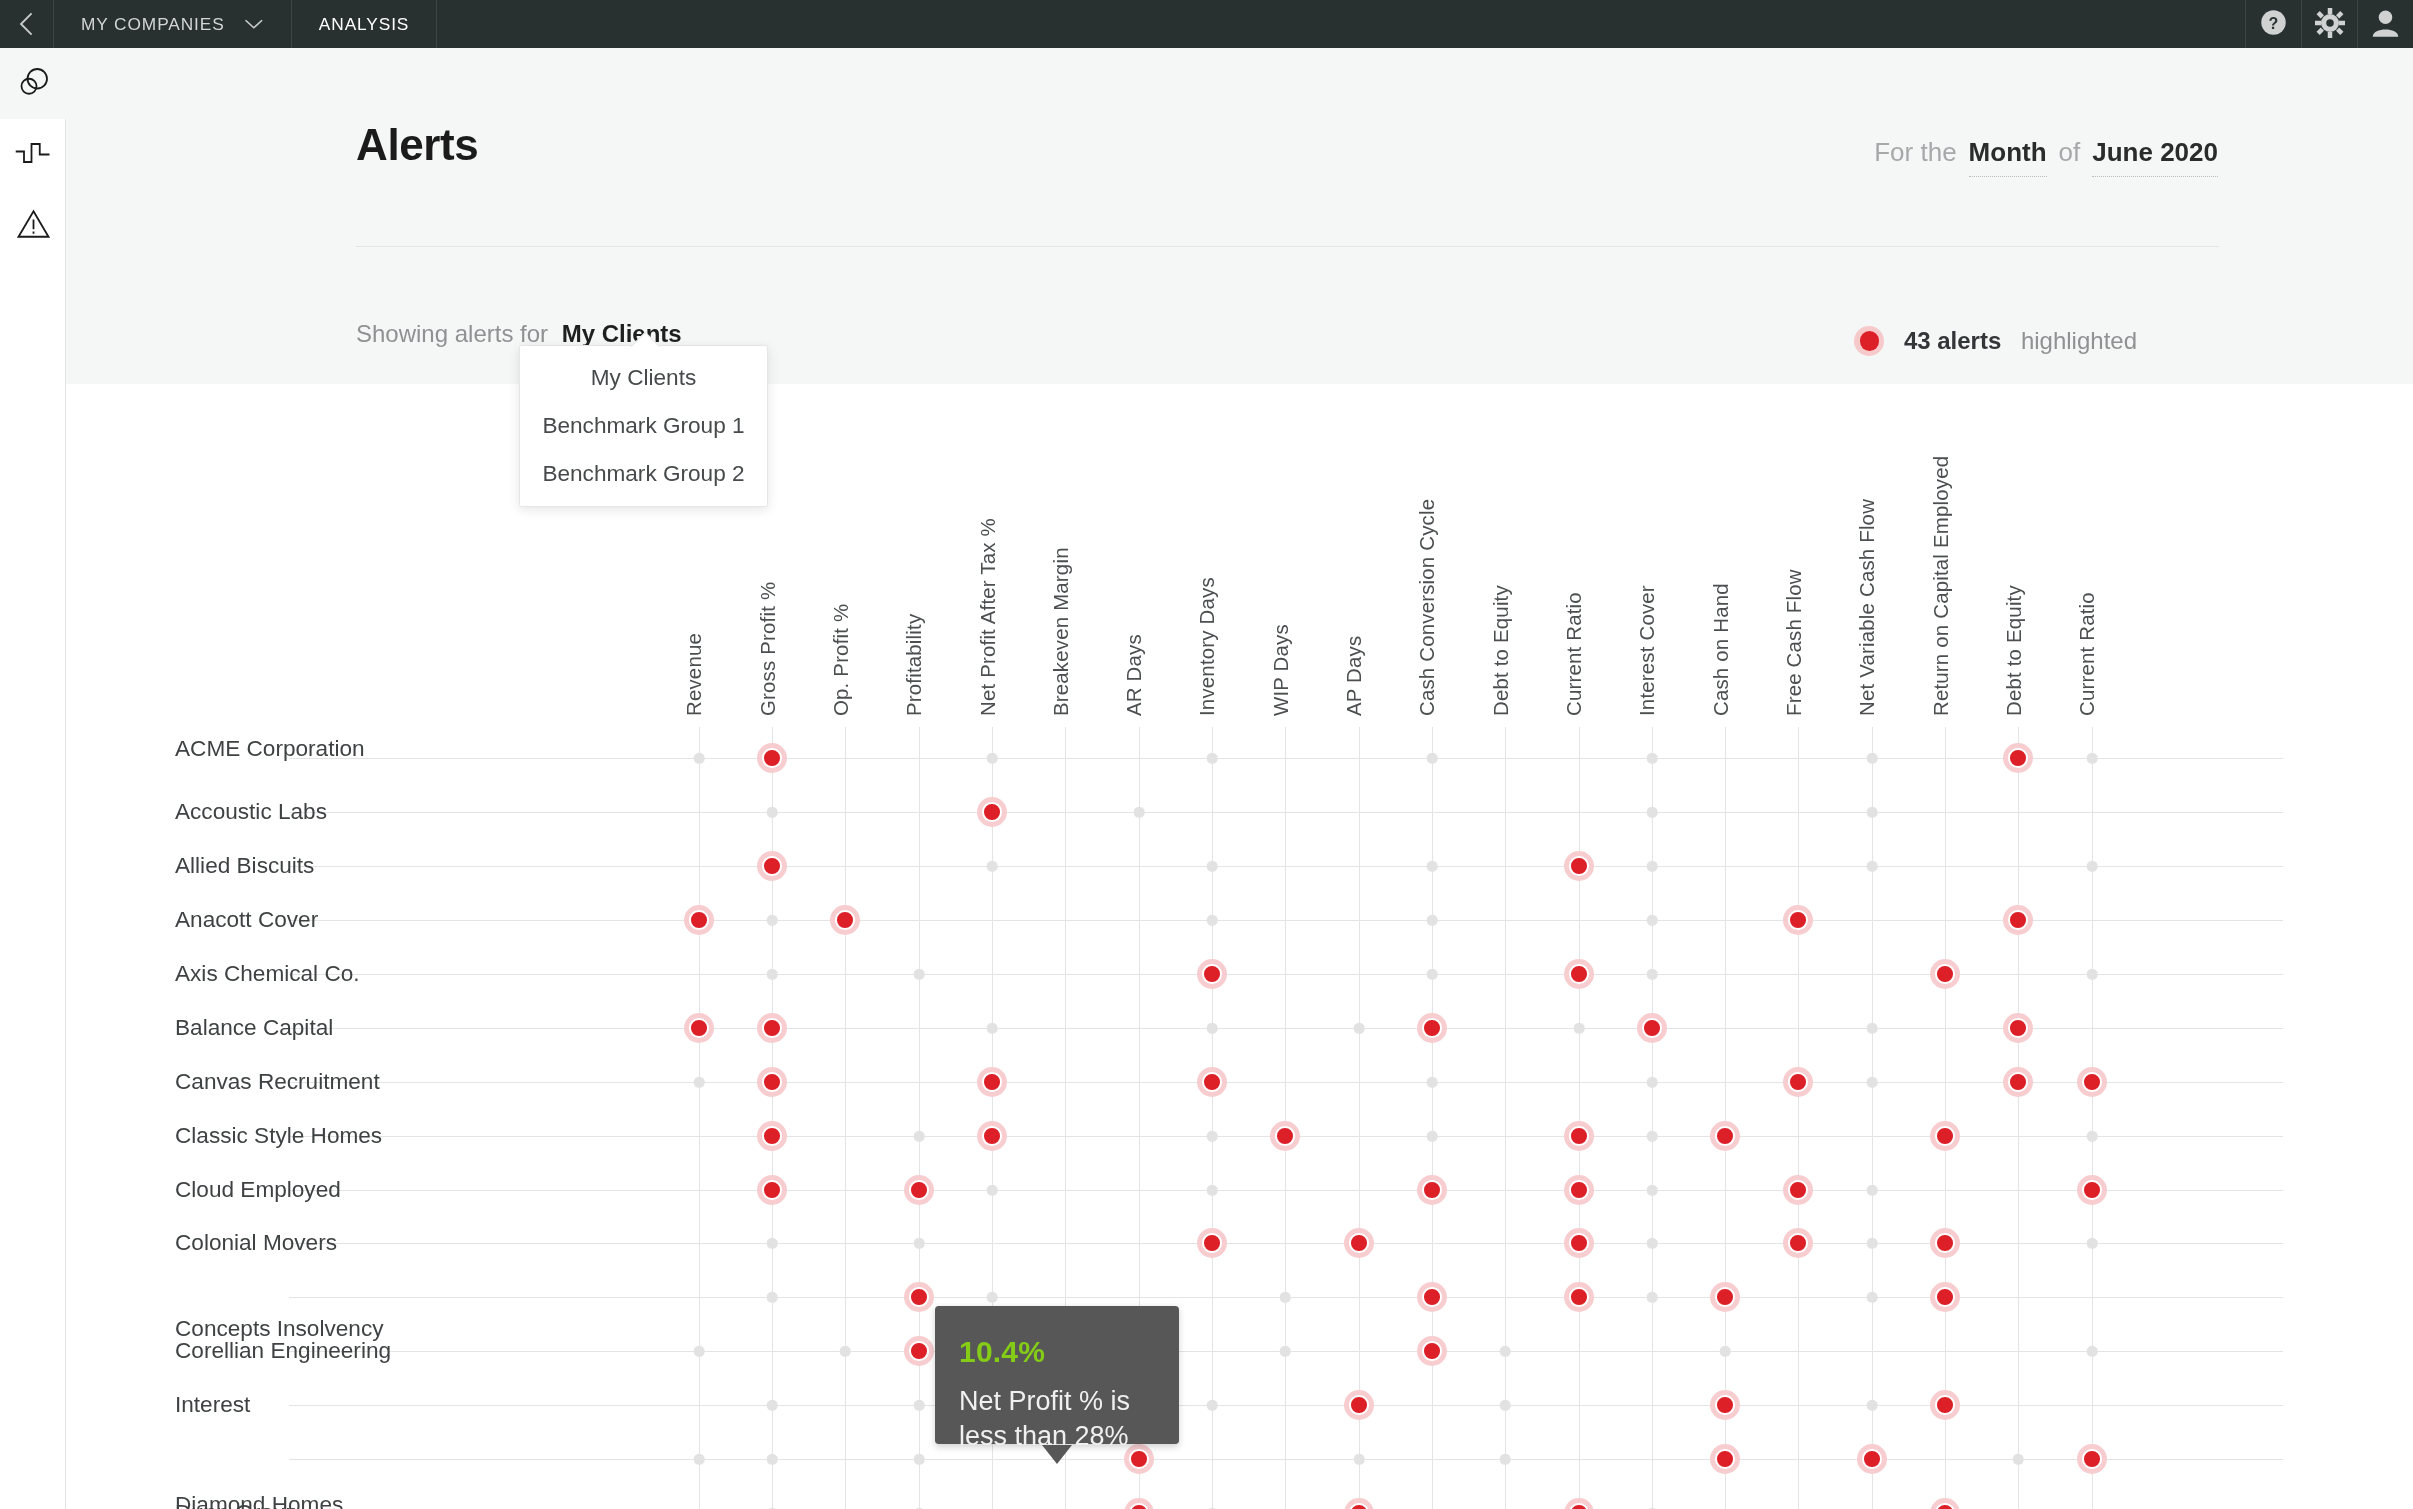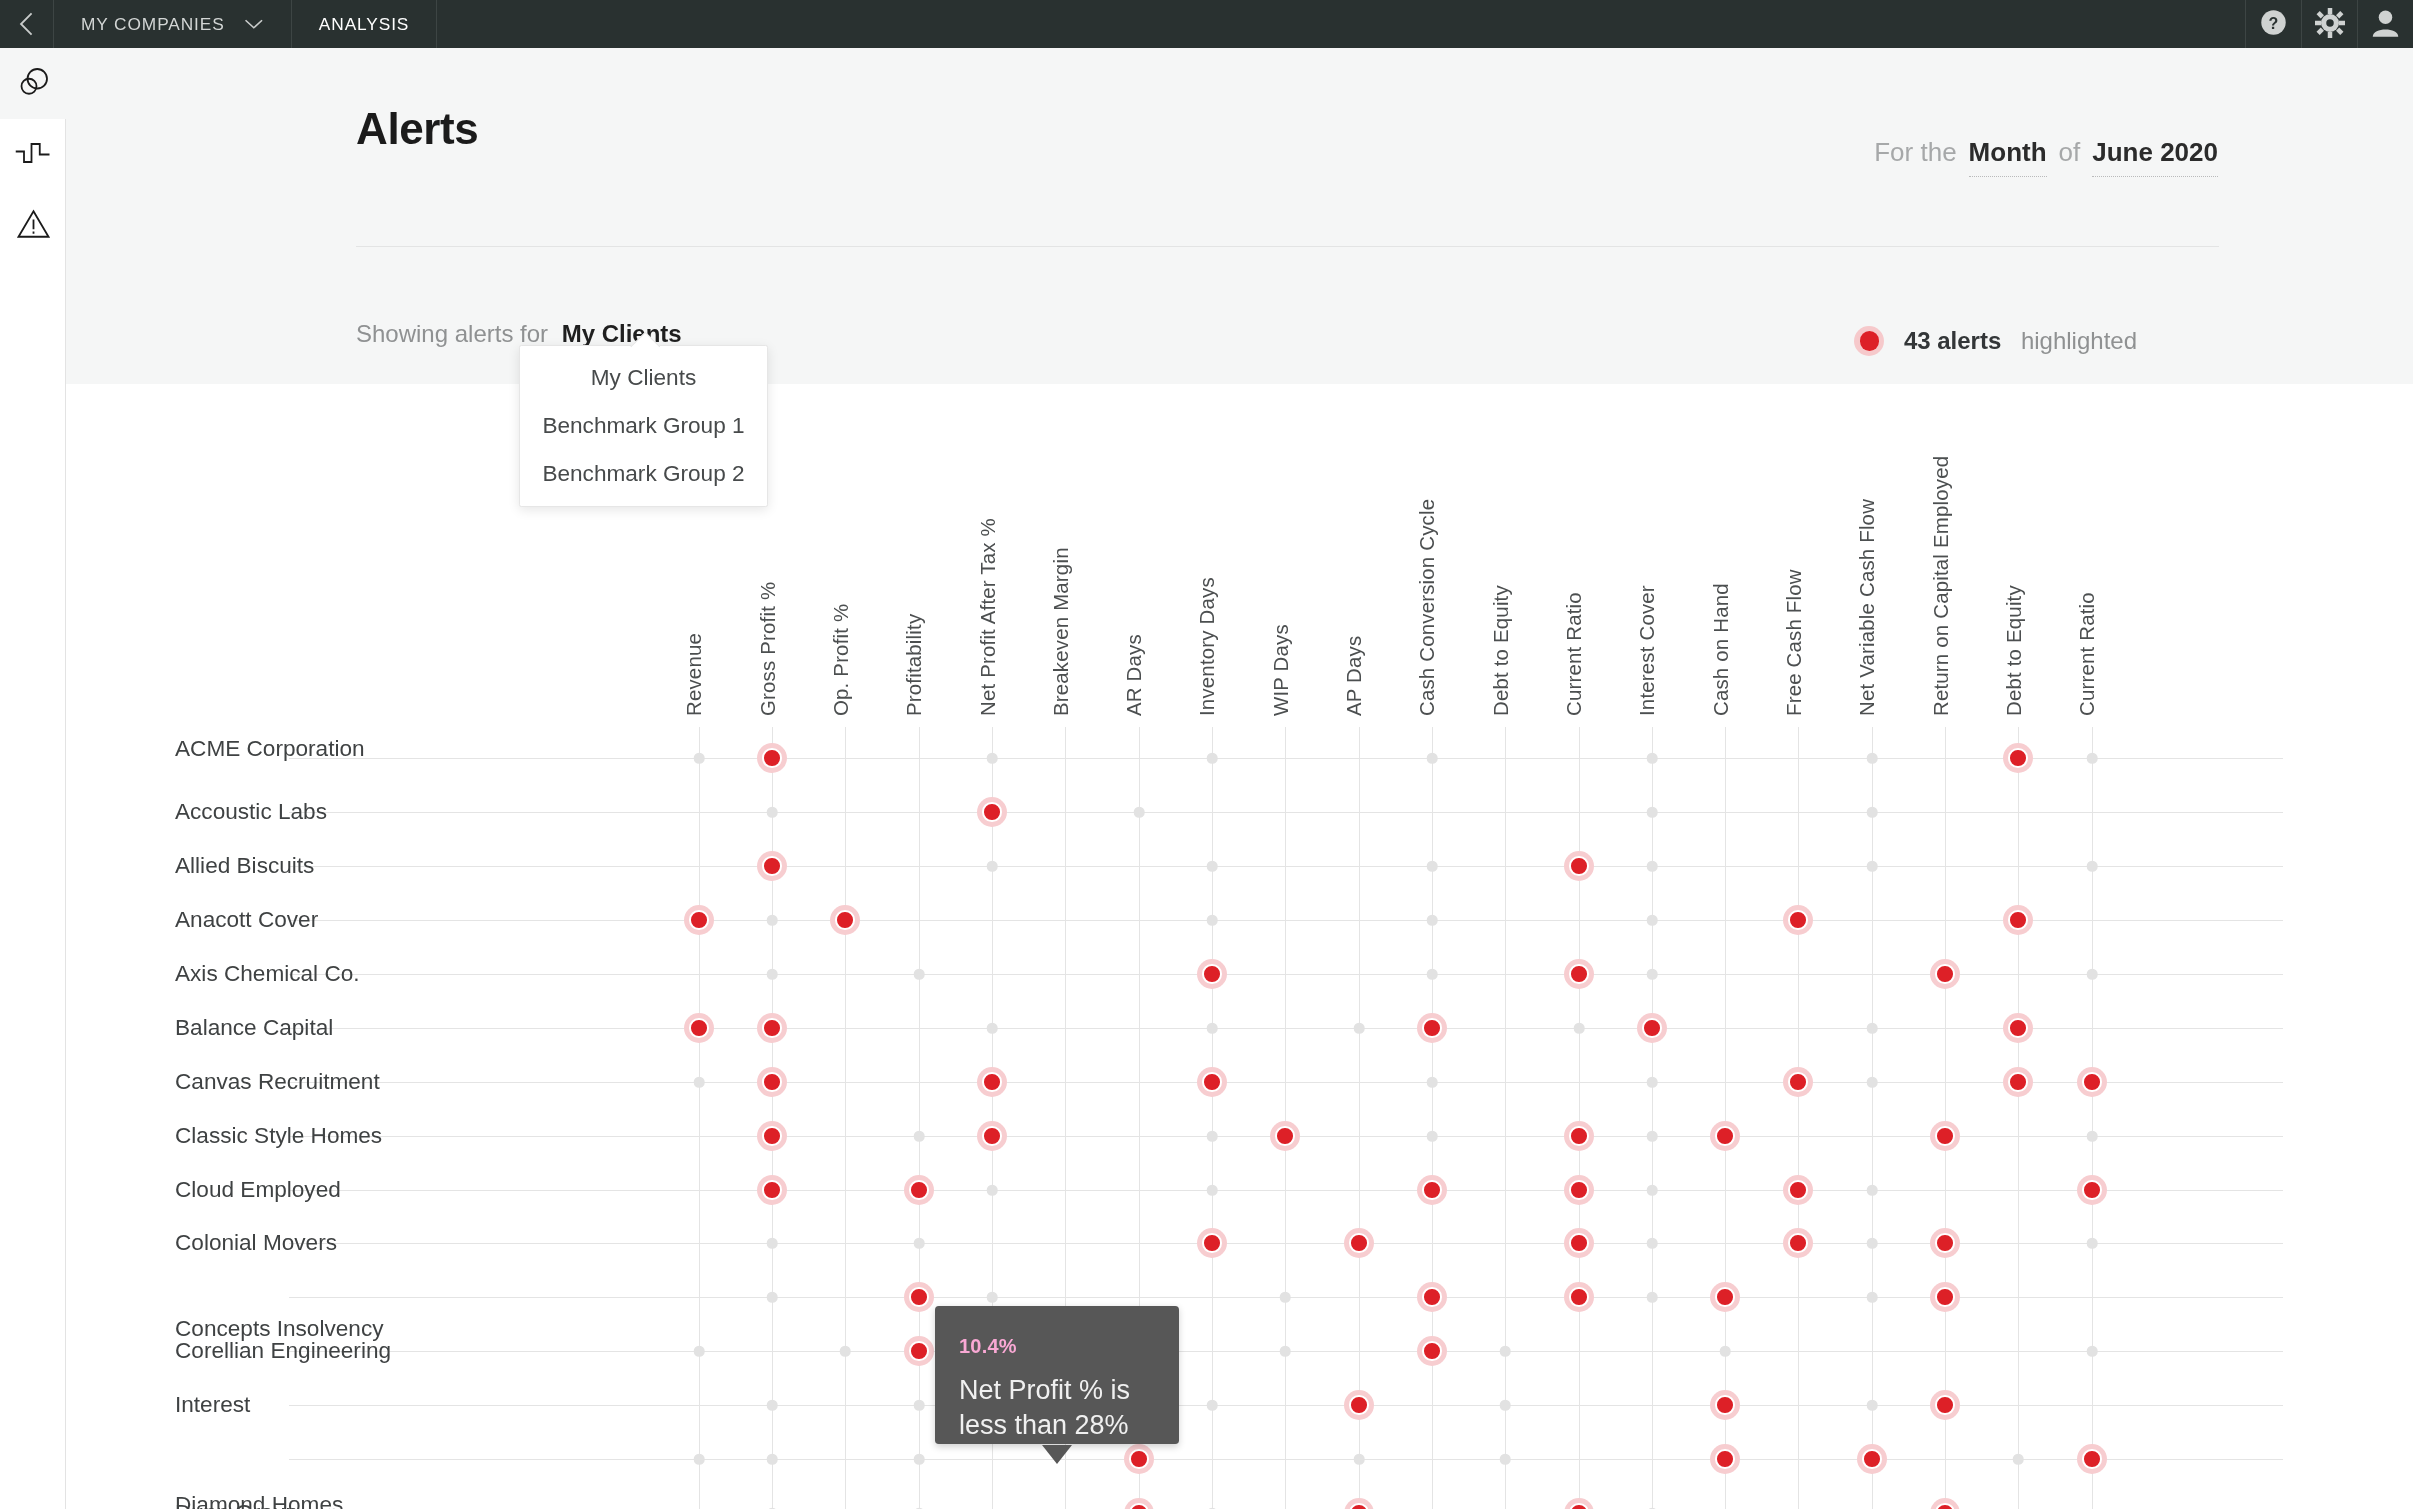--- a/index.html
+++ b/index.html
@@ -48,21 +48,21 @@
   }
   .rail-item.active { background: #f5f6f6; }
 
   
   .hero {
     position: absolute; top: 48px; left: 66px;
     width: 2347px; height: 336px;
     background: #f5f6f6;
   }
   .hero-title {
-    position: absolute; left: 290px; top: 56px;
+    position: absolute; left: 290px; top: 72px;
     font-size: 44px; font-weight: 700; color: #1b1b1b; letter-spacing: -0.4px;
   }
   .period {
     position: absolute; right: 195px; top: 89px;
     display: flex; align-items: baseline; gap: 12px;
     font-size: 26px; color: #a6a8a9;
   }
   .period .strong {
     color: #2b2b2b; font-weight: 700;
     border-bottom: 1.5px dotted #b9babb; padding-bottom: 7.5px;
@@ -172,21 +172,21 @@
     z-index: 50;
     box-shadow: 0 2.3px 7.5px rgba(0,0,0,0.18);
   }
   .tooltip:after {
     content: ""; position: absolute; left: 50%; bottom: -19.6px;
     margin-left: -15px;
     border-left: 15px solid transparent;
     border-right: 15px solid transparent;
     border-top: 19.6px solid #575757;
   }
-  .tt-val { font-size: 20px; color: #f9a8d4; font-weight: 700; letter-spacing: 0.2px; }
+  .tt-val { font-size: 30px; color: #84cc16; font-weight: 700; letter-spacing: 0.2px; }
   .tt-msg { font-size: 27px; color: #f0f0f0; line-height: 1.28; margin-top: 15px; }
 </style>
 </head>
 <body>
 
 <div class="topbar">
   <div class="tb-back">
     <span>
       <svg width="16.6" height="26" viewBox="0 0 22 34">
           <polyline points="18,3 4,17 18,31" fill="none" stroke="#c9cccb" stroke-width="2.4"></polyline>

